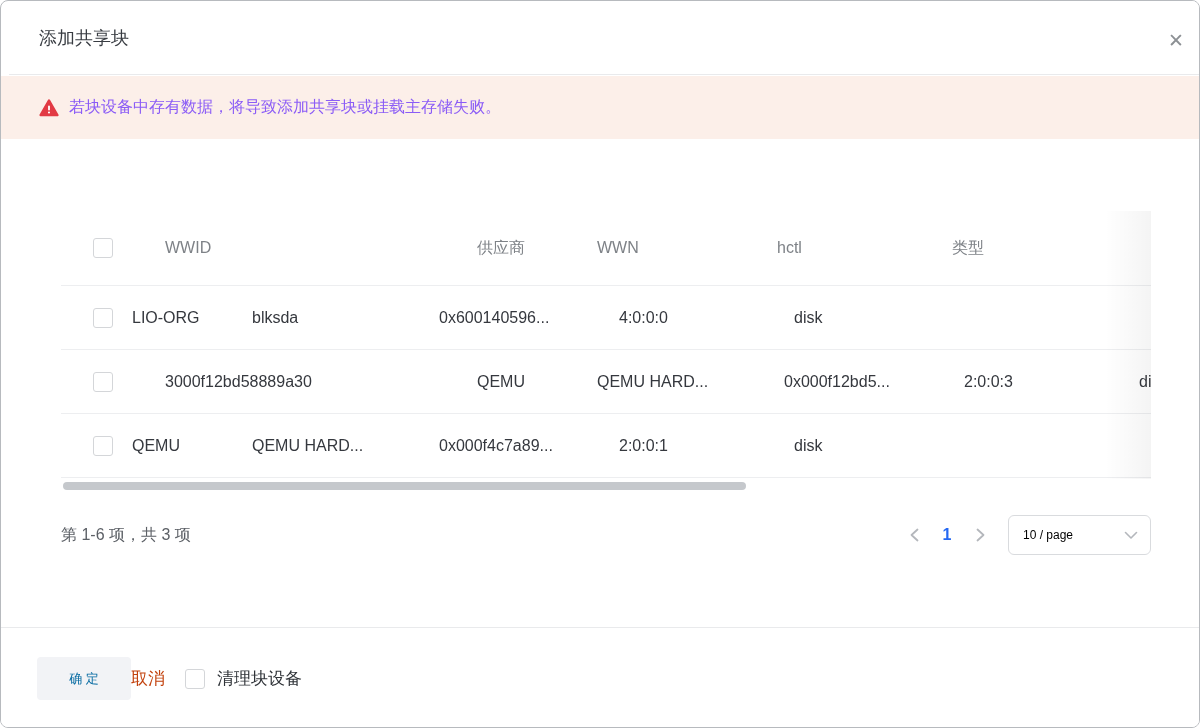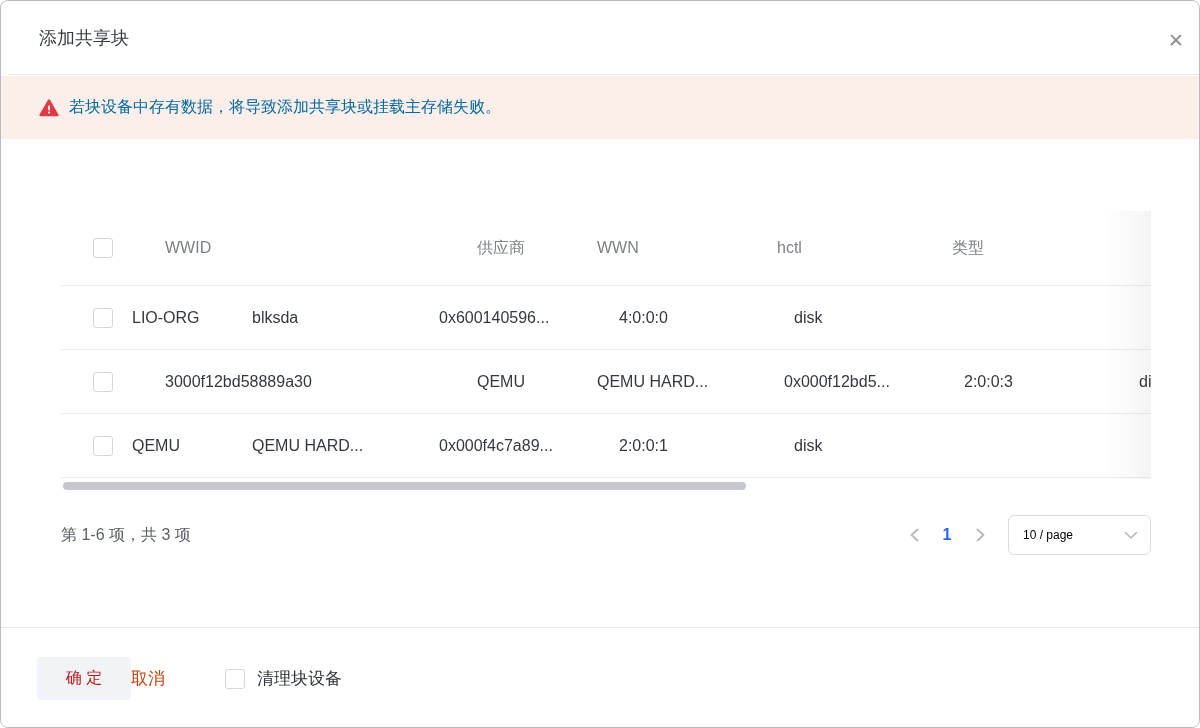--- a/index.html
+++ b/index.html
@@ -19,21 +19,21 @@
     position:absolute; right:18px; top:26px; width:26px; height:26px;
     display:flex; align-items:center; justify-content:center;
     font-size:19px; color:#8c9094; cursor:pointer;
   }
   
   .alert {
     position:absolute; left:0; top:75px; width:100%; height:63px;
     background:#fcefe9; display:flex; align-items:center; padding:0 38px;
   }
   .warn-icon { width:20px; height:20px; margin-right:10px; flex:0 0 auto; }
-  .alert-text { font-size:16px; color:#0369a1; }
+  .alert-text { font-size:16px; color:#8b5cf6; }
   
   .table-wrap {
     position:absolute; left:60px; top:210px; width:1090px; height:268px;
     overflow:hidden; background:#fff;
   }
   .edge-shadow {
     position:absolute; right:0; top:0; width:46px; height:268px;
     background:linear-gradient(to right, rgba(0,0,0,0), rgba(0,0,0,0.045));
     pointer-events:none;
   }
@@ -81,29 +81,29 @@
     justify-content:space-between; padding:0 12px 0 14px; cursor:pointer;
   }
   .page-size-label { font-size:12px; color:#000000; margin-right:10px; }
   
   .dlg-footer {
     position:absolute; left:0; top:626px; width:100%; height:102px;
     border-top:1px solid #e9eaec; background:#fff;
     display:flex; align-items:center; padding:0 36px;
   }
   .btn-ok {
-    min-width:94px; height:43px; background:#f2f3f6; color:#b91c1c;
-    border:none; border-radius:4px; font-size:16px; cursor:not-allowed;
+    min-width:94px; height:43px; background:#f2f3f6; color:#0369a1;
+    border:none; border-radius:4px; font-size:13px; cursor:not-allowed;
     font-family:inherit;
   }
   .btn-cancel {
     background:none; border:none; font-size:17px; color:#c2410c;
     cursor:pointer; font-family:inherit;
   }
-  .cleanup-group { display:flex; align-items:center; margin-left:60px; }
+  .cleanup-group { display:flex; align-items:center; margin-left:20px; }
   .cleanup-label { font-size:17px; color:#2f3338; margin-left:12px; cursor:pointer; }
 </style>
 </head>
 <body>
 
 <div class="dialog">
 
   <div class="dlg-header">
     <div class="dlg-title">添加共享块</div>
     <div class="close-btn">✕</div>

